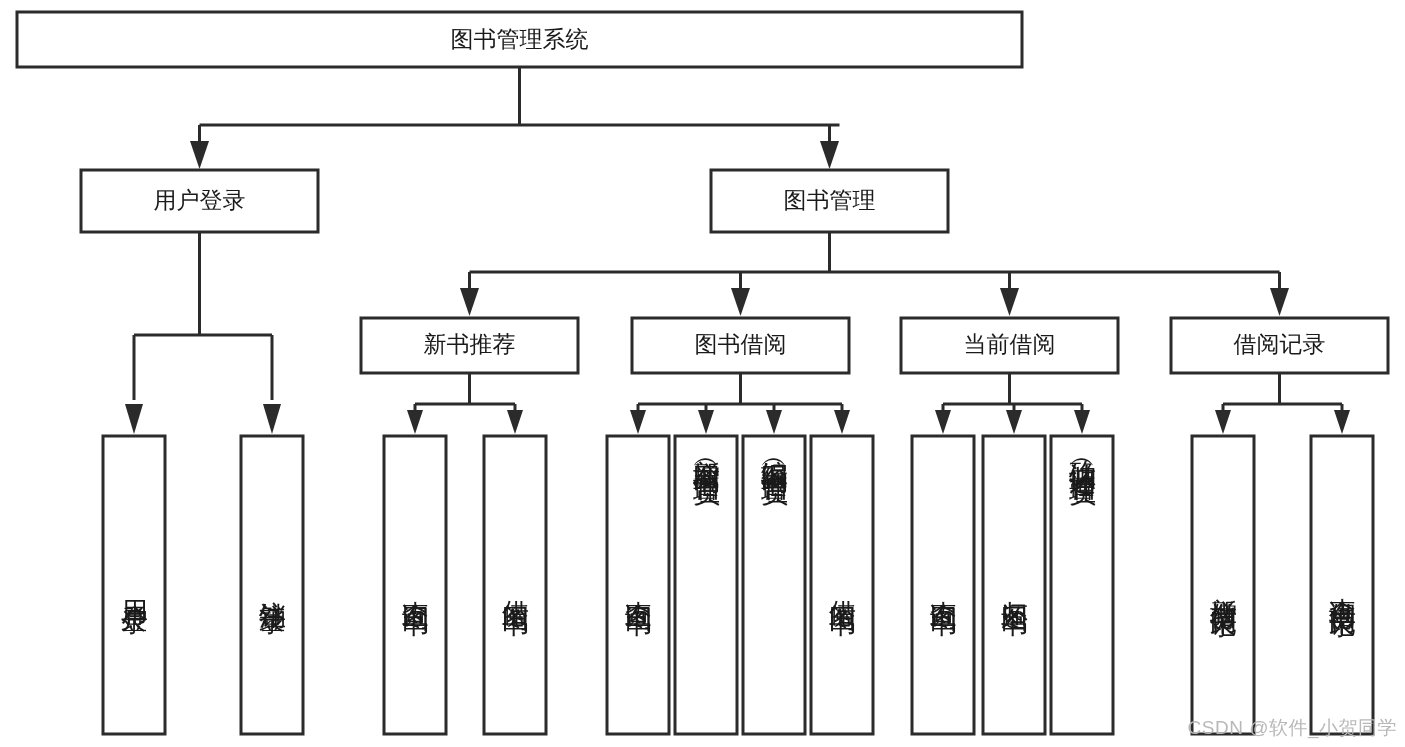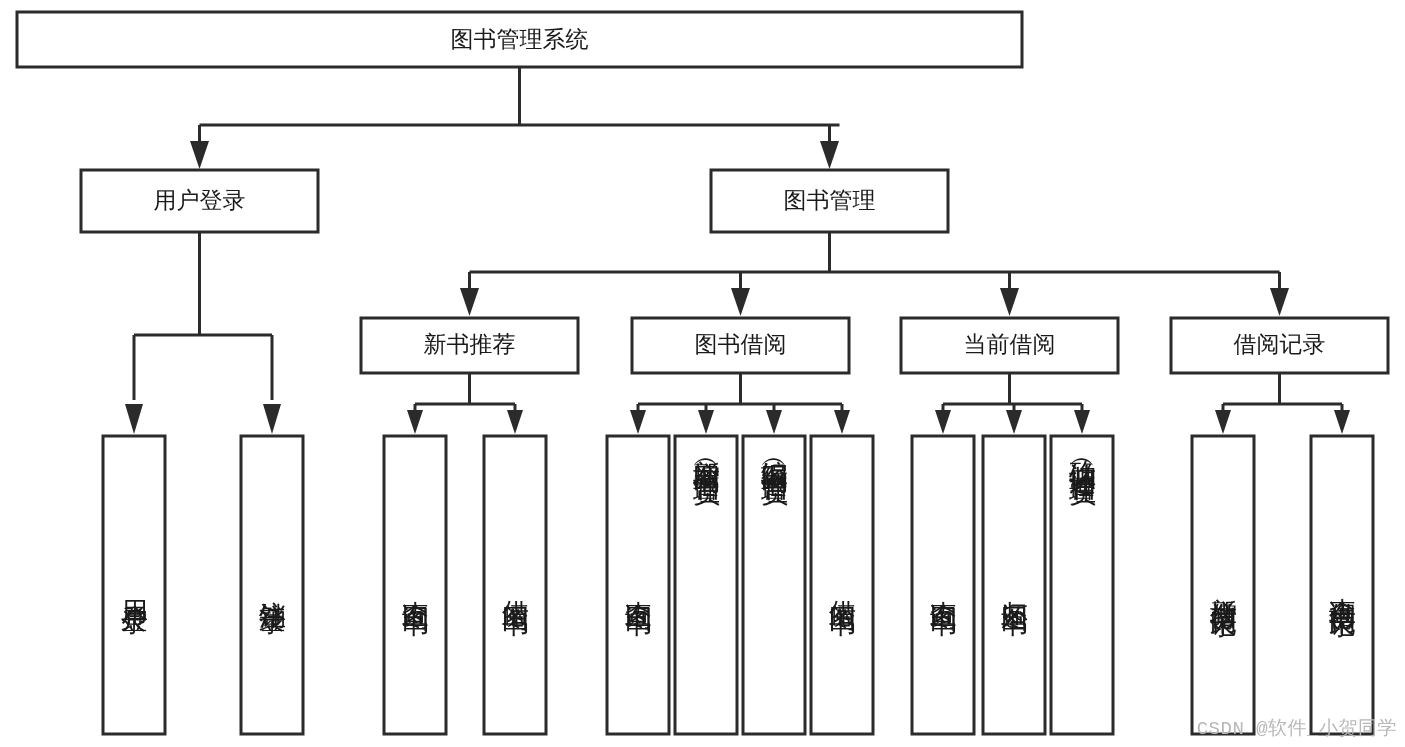--- a/index.html
+++ b/index.html
@@ -68,21 +68,21 @@
     line-height: 1.08;
     color: #1a1a1a;
     letter-spacing: 3px;
     white-space: nowrap;
     text-align: center;
   }
   .watermark {
     position: absolute;
     right: 8px;
     bottom: 6px;
-    font-family: Liberation Mono, monospace;
+    font-family: Liberation Sans, sans-serif;
     font-size: 19px;
     color: #b8b8b8;
     letter-spacing: 0.5px;
     white-space: nowrap;
     user-select: none;
   }
 </style>
 </head>
 <body>
 

